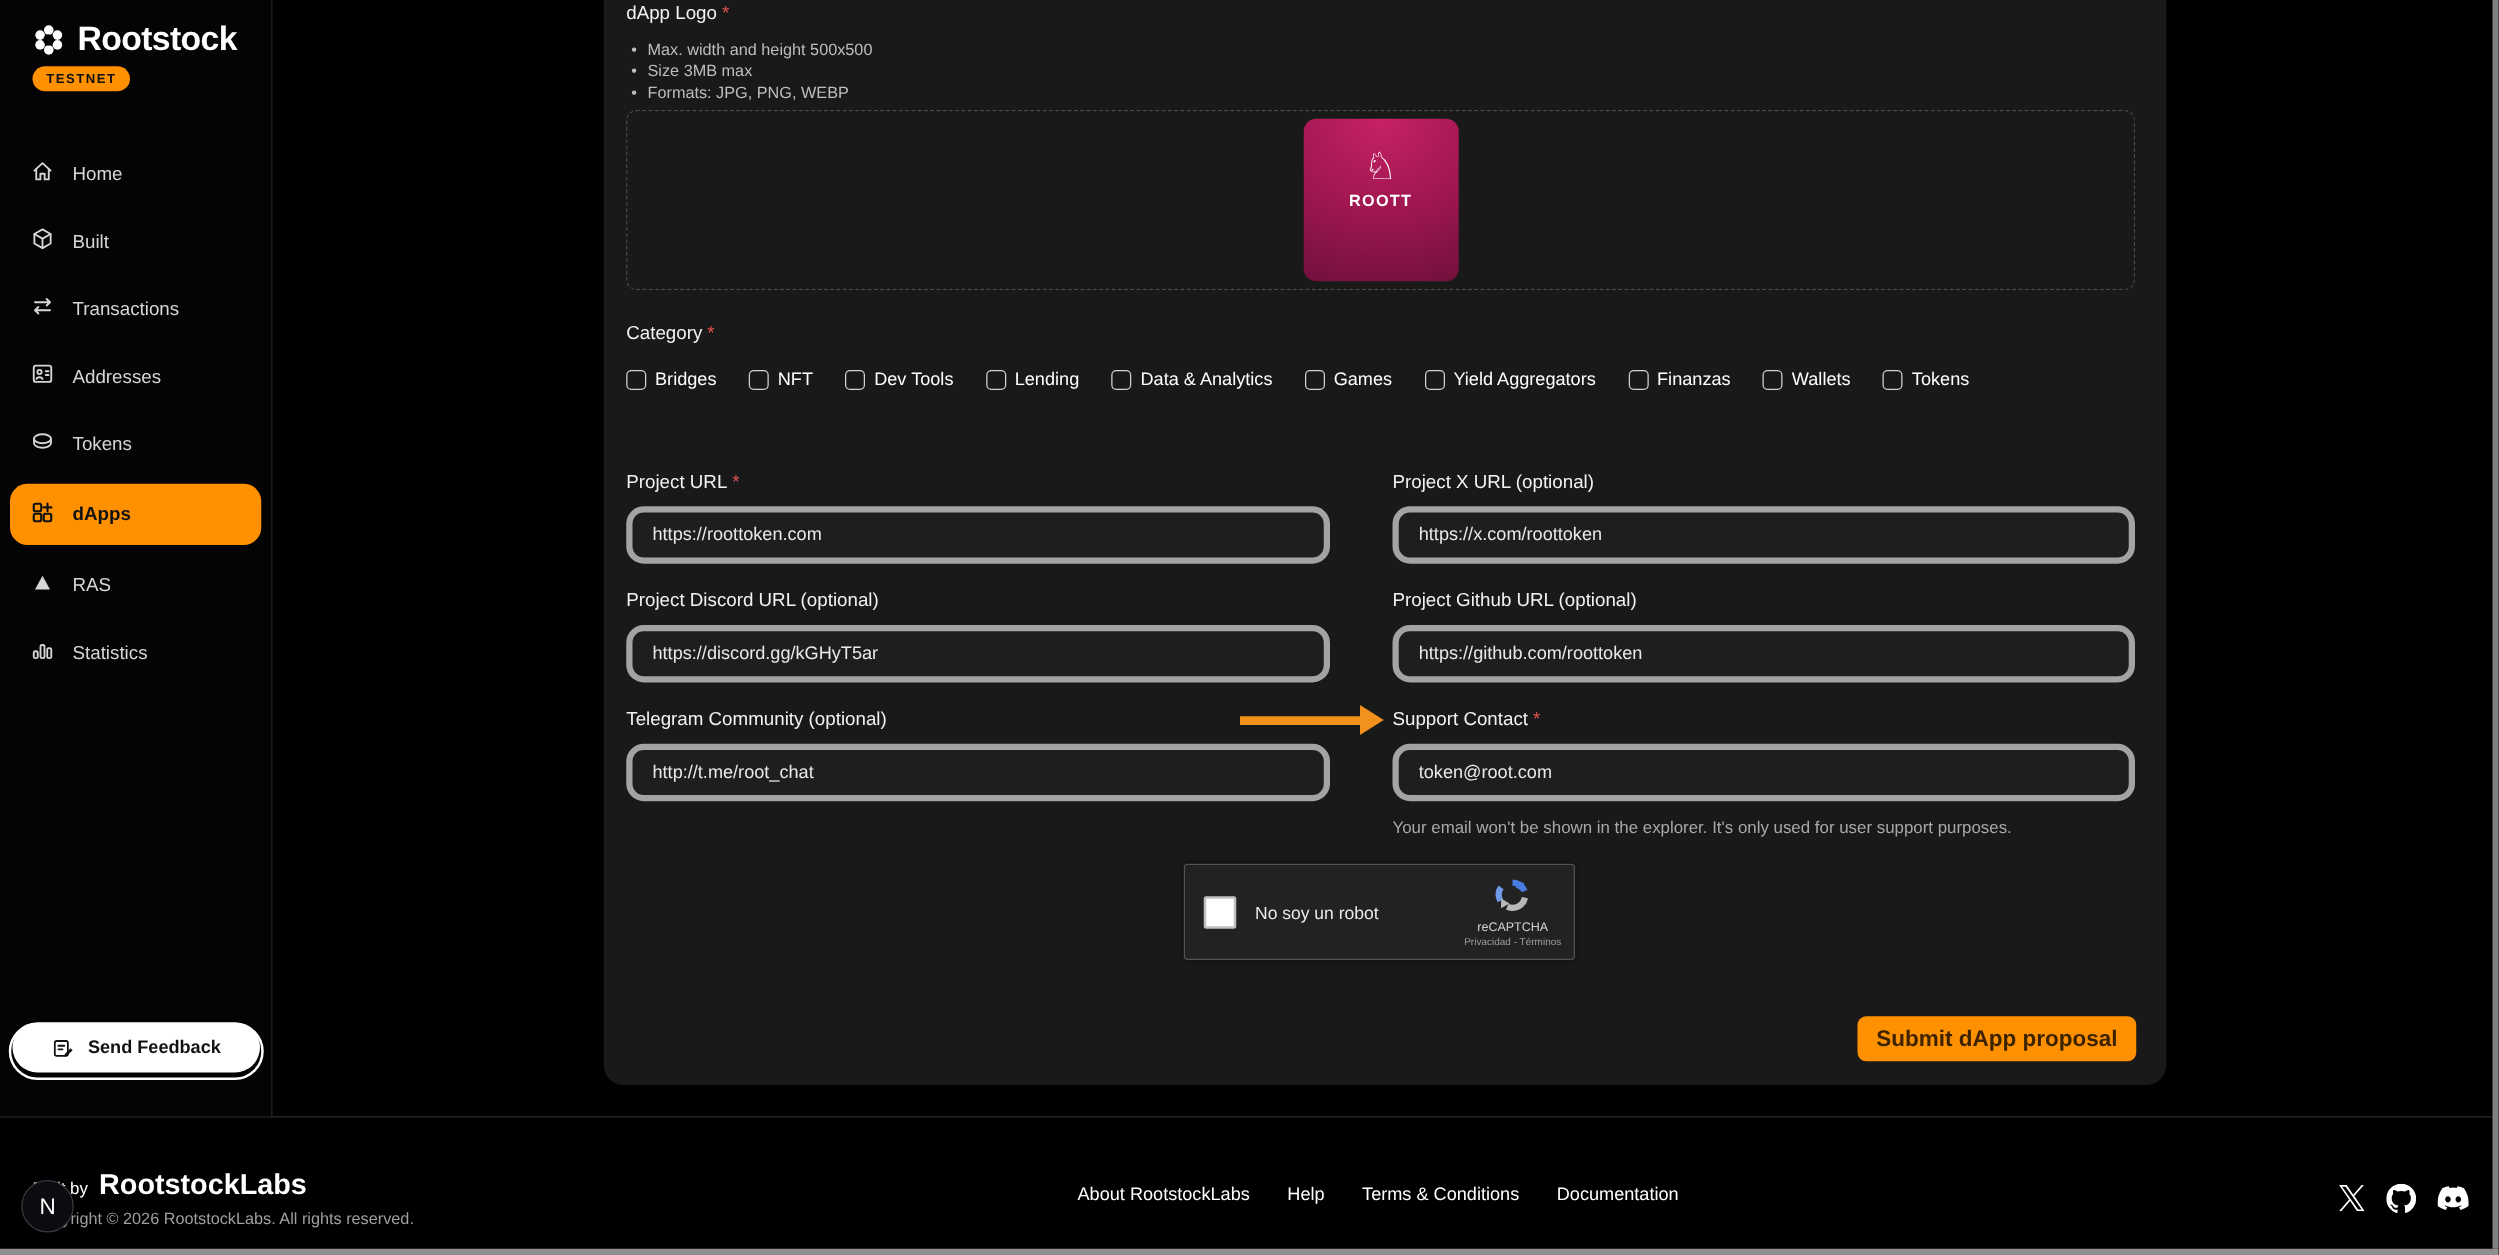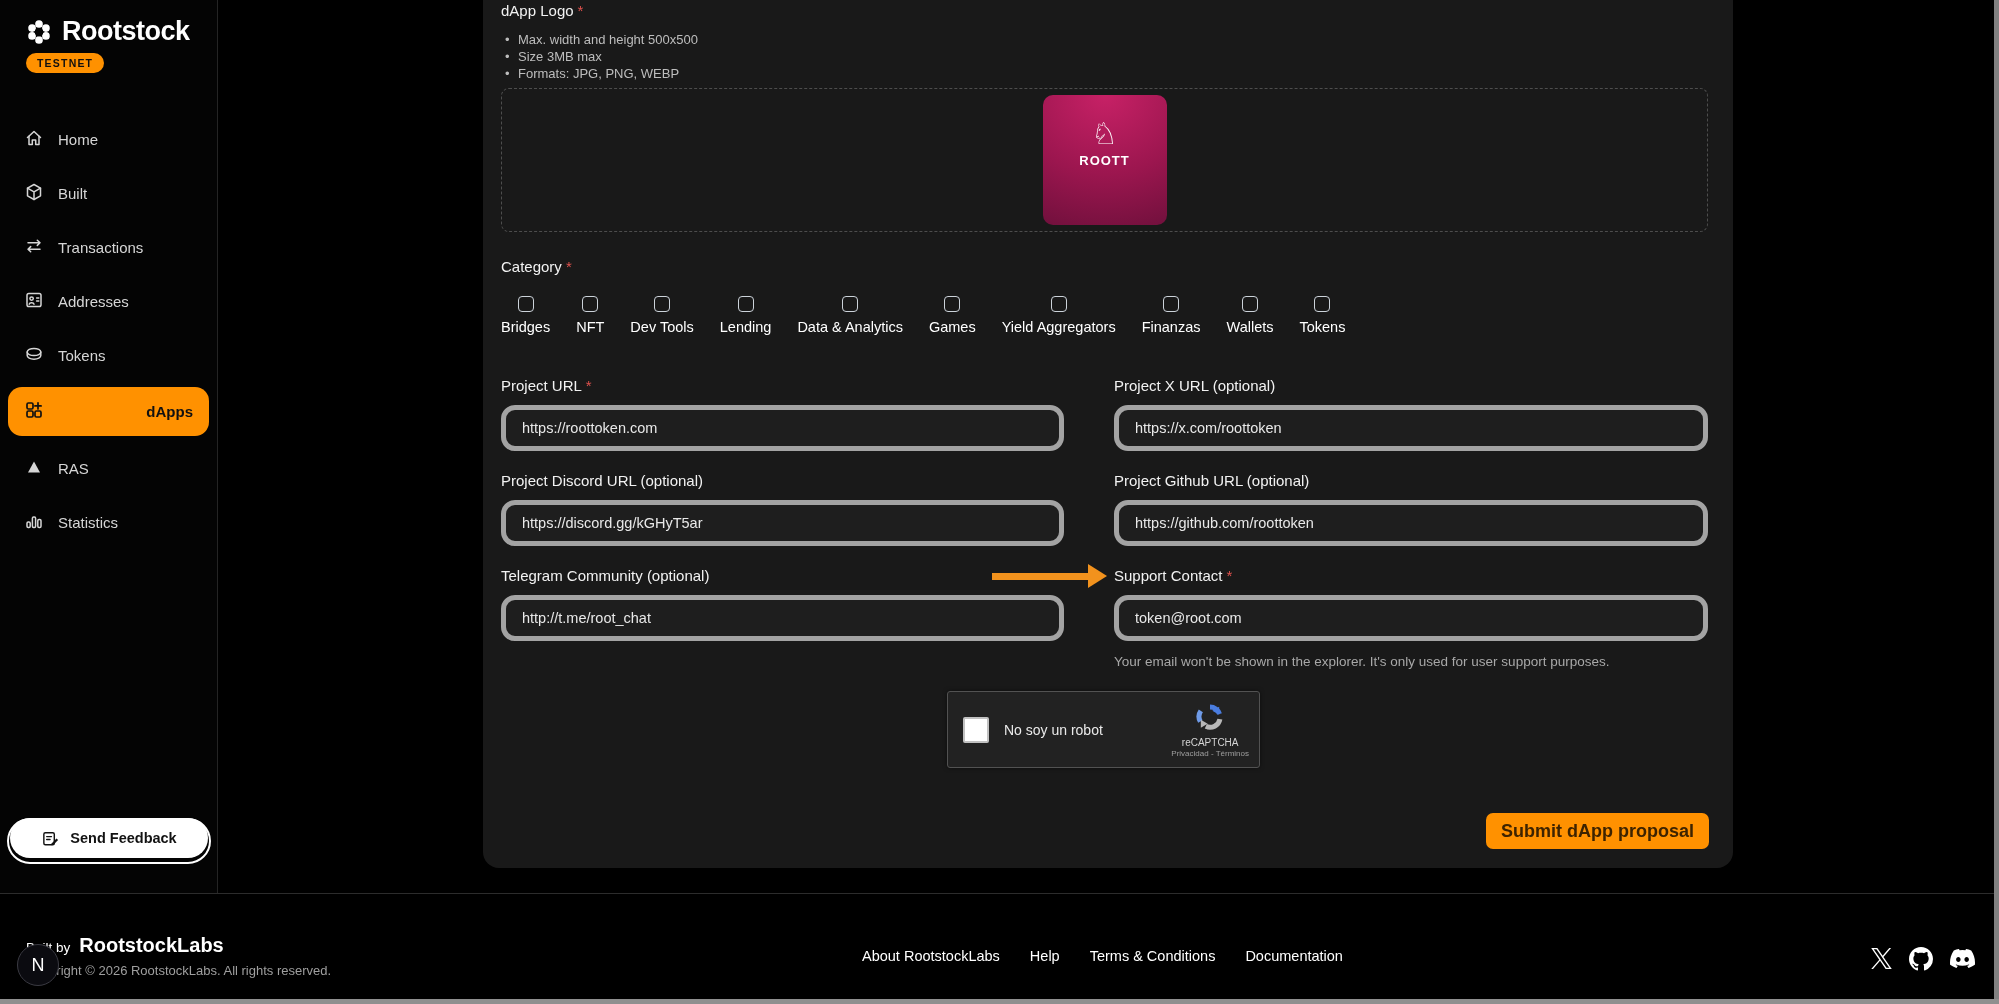--- a/index.html
+++ b/index.html
@@ -13,21 +13,21 @@
   .brand { padding:16px 0 0 24px; }
   .brand-row { display:flex; align-items:center; gap:8px; }
   .brand-name { font-size:27px; font-weight:700; letter-spacing:-0.5px; color:#fff; }
   .testnet-badge { display:inline-block; margin:6px 0 0 2px; background:#ff9100; color:#101010;
                    font-size:10.5px; font-weight:700; letter-spacing:1.2px;
                    padding:4px 11px; border-radius:11px; }
   .nav { margin-top:44px; }
   .nav-item { display:flex; align-items:center; gap:14px; height:44px; margin:10px 8px 0 8px;
               padding:0 16px; color:#d6d6d6; font-size:15px; border-radius:14px; cursor:pointer; }
   .nav-item svg { flex:0 0 auto; }
-  .nav-item.active { background:#ff9100; color:#111; font-weight:600; height:49px;justify-content:space-between; }
+  .nav-item.active { background:#ff9100; color:#111; font-weight:600; height:49px; }
   .feedback-btn { position:absolute; left:10px; top:818px; width:198px; height:40px;
                   background:#fff; color:#121212; border:none; border-radius:21px;
                   display:flex; align-items:center; justify-content:center; gap:10px;
                   font-size:14.5px; font-weight:600; font-family:inherit; cursor:pointer; }
   .feedback-btn::after { content:""; position:absolute; inset:-3px; border:2px solid #fff;
                   border-radius:24px; transform:translateY(3px); z-index:-1; }
 
   
   .panel { position:absolute; left:483px; top:0; width:1250px; height:868px;
            background:#191919; border-radius:0 0 16px 16px; }
@@ -42,21 +42,21 @@
               border:1.5px dashed #4d4d4d; border-radius:8px; cursor:pointer; }
   .logo-card { position:absolute; left:50%; top:50%; transform:translate(-50%,-50%);
                width:124px; height:130px; border-radius:10px; text-align:center;
                background:radial-gradient(130% 110% at 50% 0%, #c72166 0%, #9c164f 55%, #70103c 100%); }
   .knight { display:block; margin-top:24px; font-size:30px; line-height:30px; color:#fff;
             font-family:"DejaVu Sans", sans-serif; }
   .logo-name { display:block; margin-top:4px; font-size:13px; font-weight:700; letter-spacing:1px; color:#fff; }
 
   .category-label { position:absolute; left:18px; top:258px; }
   .cb-row { position:absolute; left:18px; top:296px; display:flex; gap:26px; align-items:center; }
-  .cb-item { display:flex; align-items:center; gap:7px; cursor:pointer;flex-direction:column; }
+  .cb-item { display:flex; align-items:center; gap:7px; cursor:pointer; }
   .cb-box { width:16px; height:16px; border:1.5px solid #ccd3da; border-radius:4px; background:transparent; }
   .cb-label { font-size:14.5px; color:#fff; }
 
   .fields-grid { position:absolute; left:18px; top:377px; display:grid;
                  grid-template-columns:563px 594px; column-gap:50px; }
   .f-cell { margin-bottom:21px; }
   .f-label { font-size:15px; color:#f2f2f2; margin-bottom:11px; }
   .f-input { width:100%; height:46px; background:#1e1e1e; border:5px solid #a3a3a3;
              border-radius:14px; color:#e9e9e9; font-size:14.5px; padding:0 16px;
              font-family:inherit; outline:none; }
@@ -81,21 +81,21 @@
   .submit-btn { position:absolute; right:24px; top:813px; height:36px; padding:0 15px;
                 background:#ff9100; color:#3d2300; border:none; border-radius:7px;
                 font-size:18px; font-weight:600; font-family:inherit; cursor:pointer; }
 
   
   .footer { position:absolute; left:0; top:893px; width:1999px; height:106px;
             background:#000; border-top:1px solid #2c2c2c; }
   .footer-left { position:absolute; left:26px; top:40px; }
   .built-row { display:flex; align-items:baseline; gap:9px; }
   .built-by { font-size:13.5px; color:#fff; }
-  .footer-brand { font-size:20px; font-weight:600; color:#fff; }
+  .footer-brand { font-size:23px; font-weight:600; color:#fff; }
   .copyright { margin-top:6px; font-size:13px; color:#9f9f9f; }
   .n-widget { position:absolute; left:17px; top:50px; width:42px; height:42px; border-radius:50%;
               background:#0b0b10; border:1.5px solid #3a3a42; display:flex; align-items:center;
               justify-content:center; font-size:18px; color:#fff; cursor:pointer; z-index:6; }
   .footer-links { position:absolute; left:862px; top:54px; display:flex; gap:30px; }
   .footer-link { font-size:14.5px; color:#fff; cursor:pointer; white-space:nowrap; }
   .footer-social { position:absolute; right:24px; top:52px; display:flex; gap:17px; align-items:center; }
   .social-icon { cursor:pointer; display:flex; }
 
   

